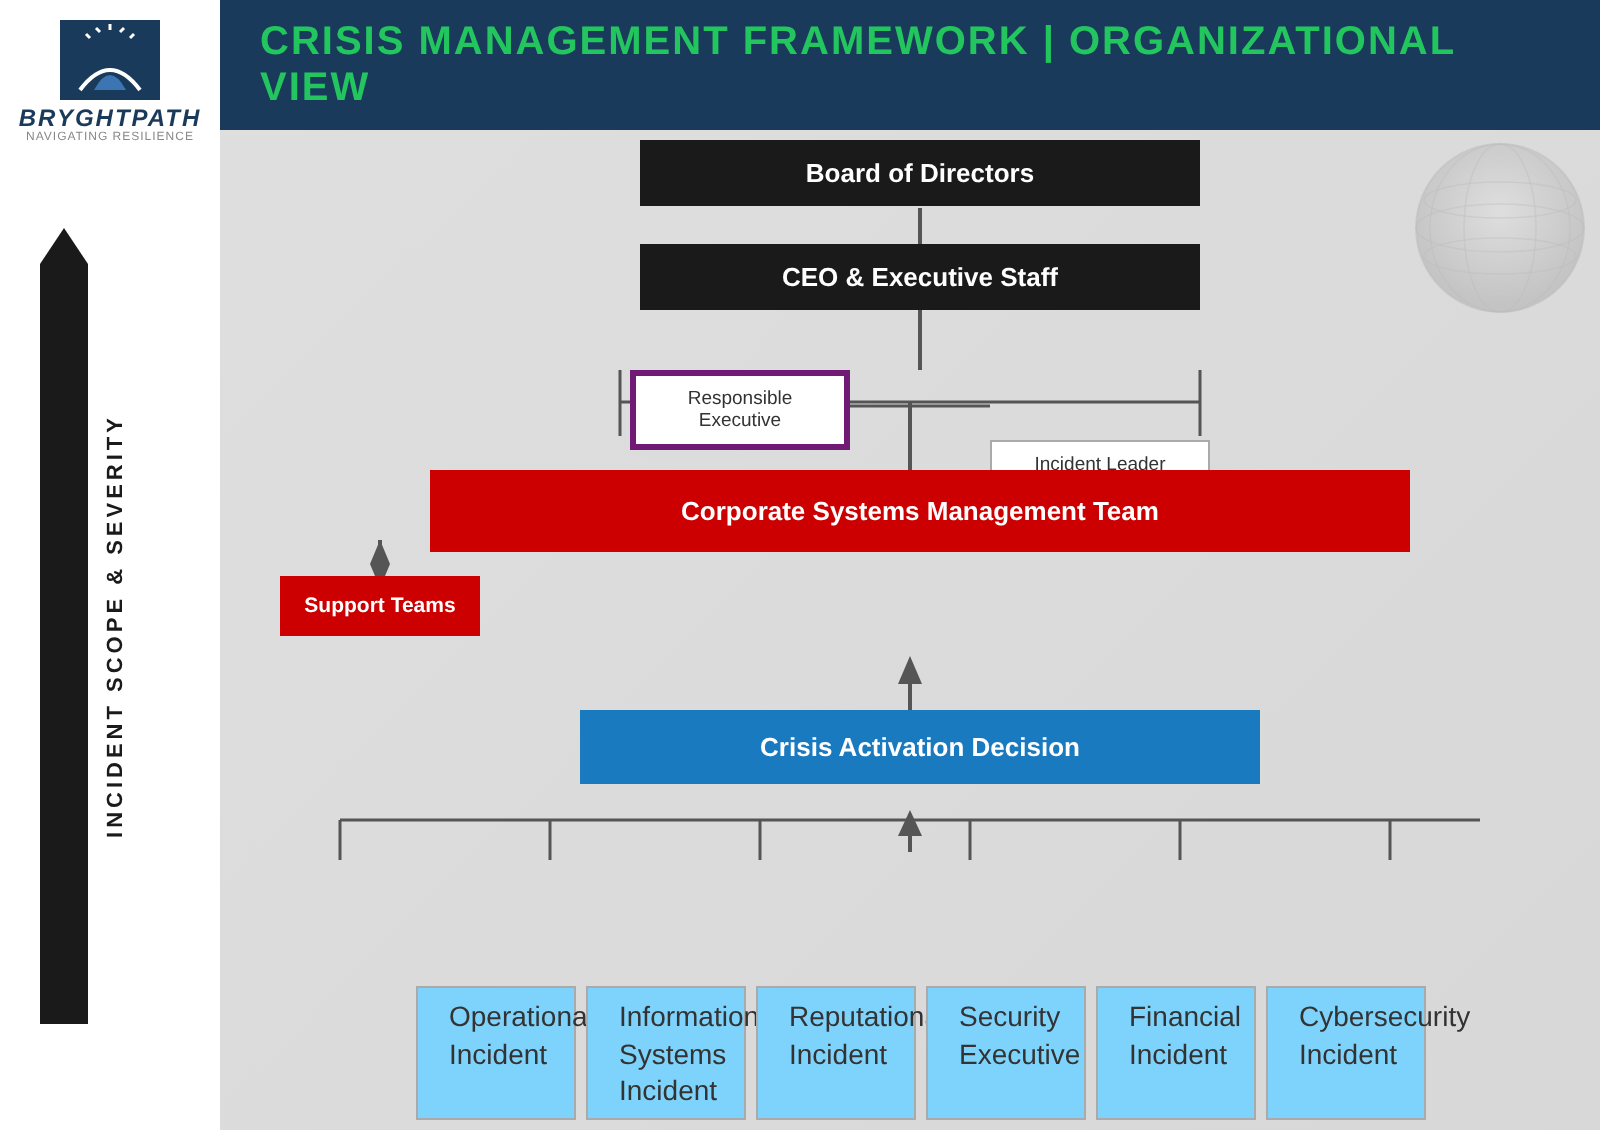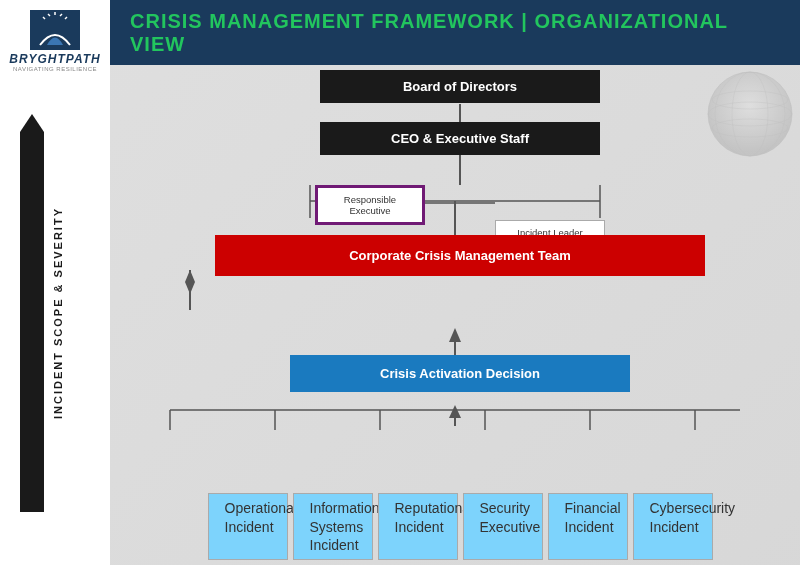--- a/index.html
+++ b/index.html
@@ -394,23 +394,26 @@
 
       <div class="abs-box resp-exec-box">
         <span>Responsible Executive</span>
       </div>
 
       <div class="abs-box incident-leader-box">
         <span>Incident Leader</span>
       </div>
 
       <div class="abs-box corp-crisis-box">
-        <span>Corporate Crisis Management Team</span>
-      </div>
-
+        <span>Corporate Systems Management Team</span>
+      </div>
+
+      <div class="abs-box support-teams-box">
+        <span>Support Teams</span>
+      </div>
 
       <div class="abs-box crisis-activation-box">
         <span>Crisis Activation Decision</span>
       </div>
 
       <div class="incidents-row">
         <div class="incident-box">
           <span>Operational Incident</span>
         </div>
         <div class="incident-box">

